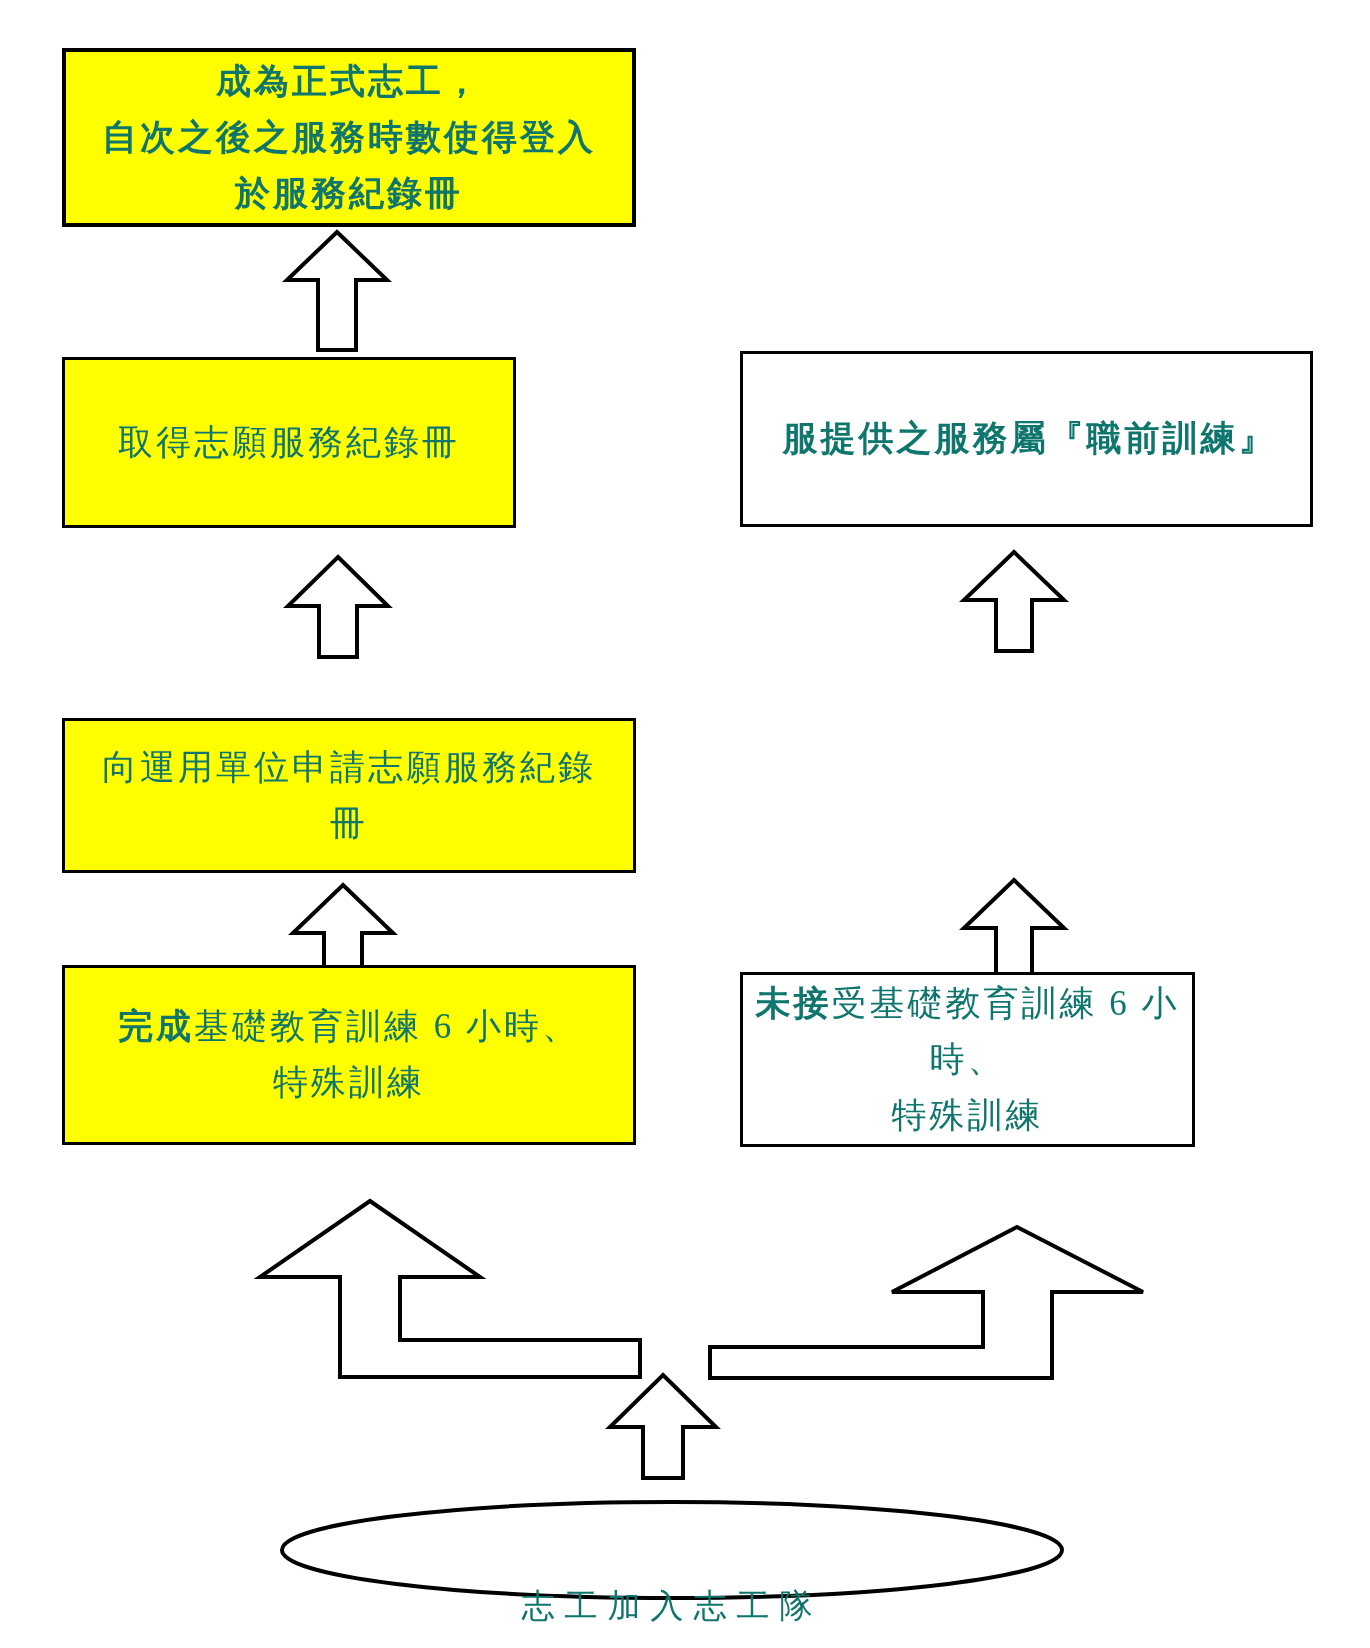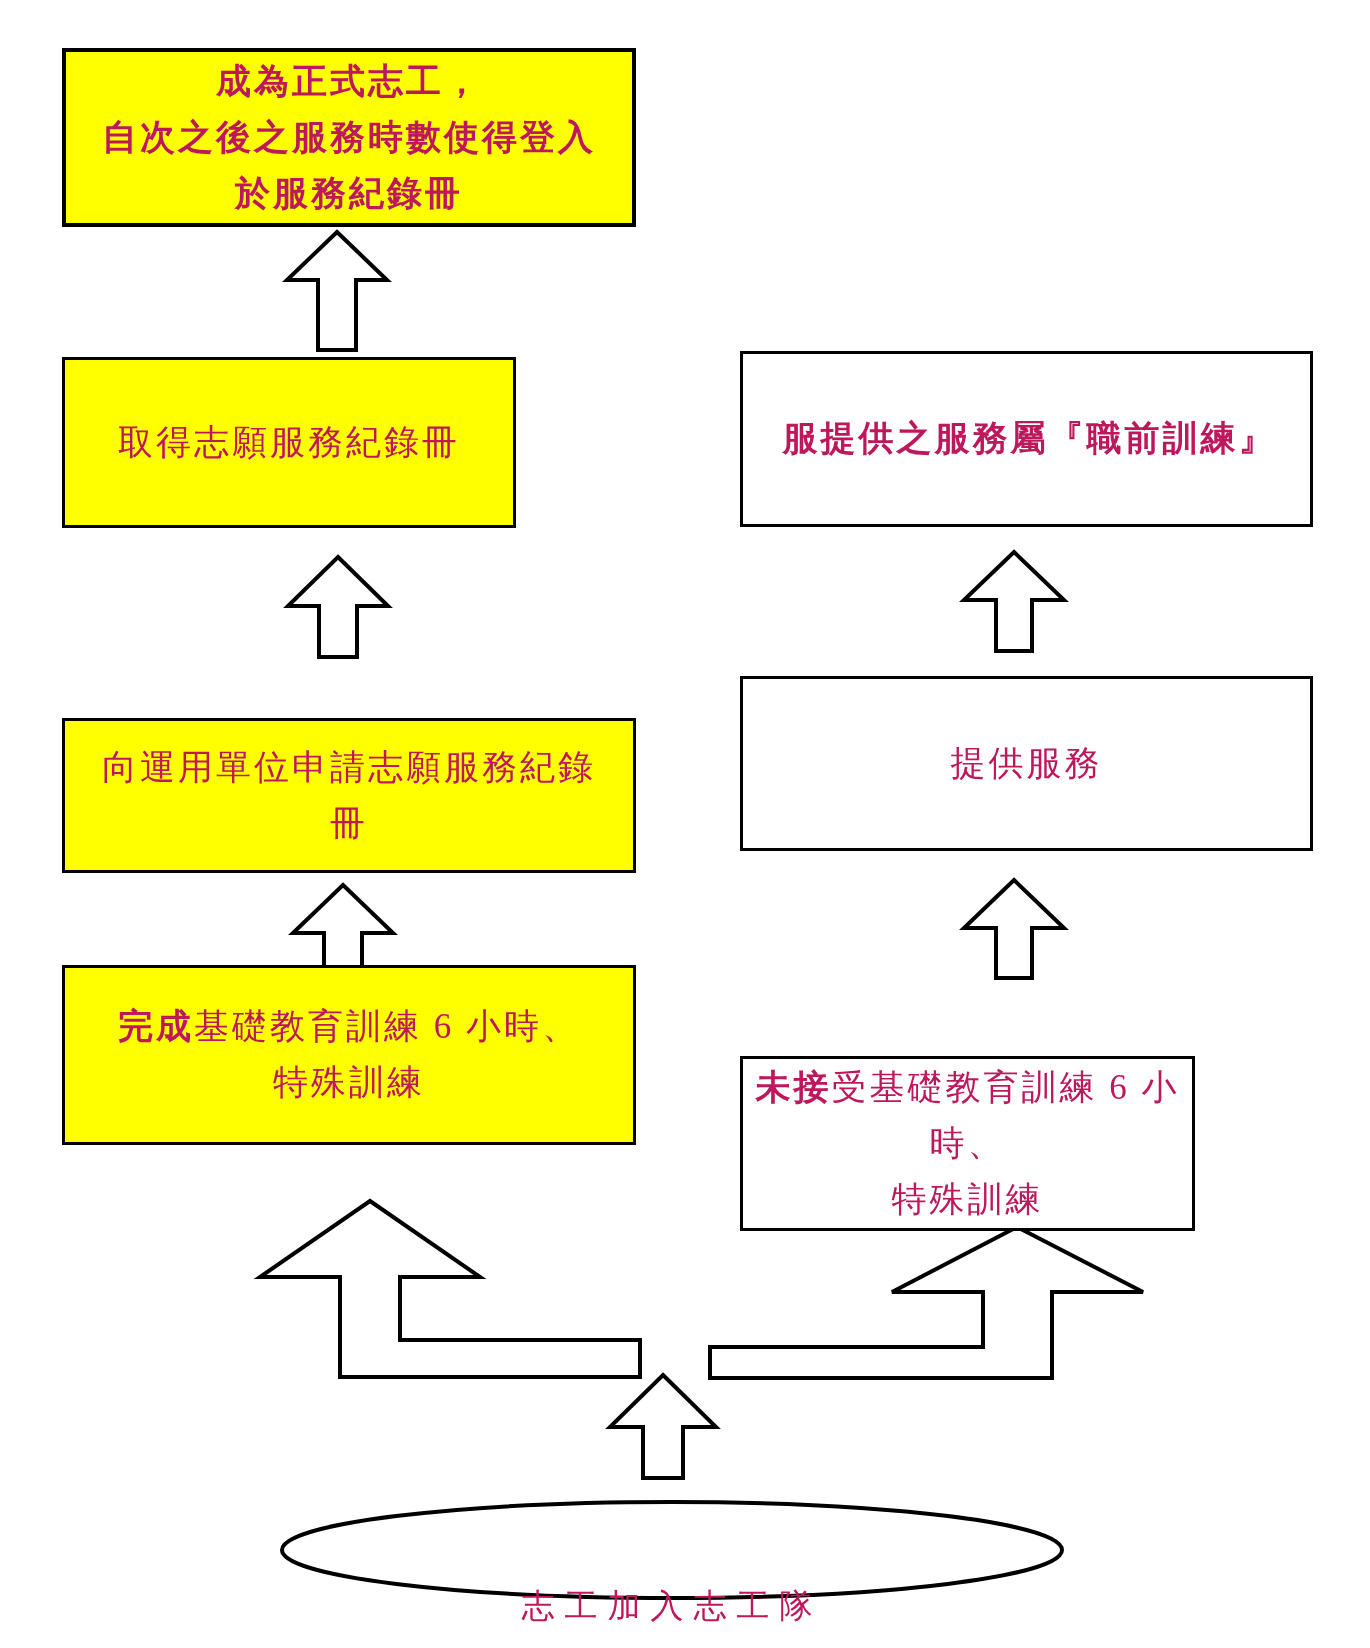--- a/index.html
+++ b/index.html
@@ -1,21 +1,21 @@
 <!DOCTYPE html>
 <html><head>
 <meta charset="utf-8">
 <style>
   html,body{margin:0;padding:0;background:#ffffff;}
   #canvas{
     position:relative;
     width:1370px;height:1648px;
     background:#ffffff;
     font-family:"Liberation Serif","DejaVu Serif",serif;
-    color:#be185d;
+    color:#0f766e;
     overflow:hidden;
   }
   .node{
     position:absolute;
     box-sizing:border-box;
     border:3px solid #000000;
     display:flex;
     align-items:center;
     justify-content:center;
     text-align:center;
@@ -79,24 +79,21 @@
 
   <div class="node highlight" style="left:62px;top:965px;width:574px;height:180px;">
     <div class="box-text"><span class="bold">完成</span><span>基礎教育訓練 6 小時、
 特殊訓練</span></div>
   </div>
 
   <div class="node plain" style="left:740px;top:351px;width:573px;height:176px;padding-left:6px;">
     <div class="box-text bold">服提供之服務屬『職前訓練』</div>
   </div>
 
-  <div class="node plain" style="left:740px;top:676px;width:573px;height:175px;">
-    <div class="box-text">提供服務</div>
-  </div>
 
-  <div class="node plain" style="left:740px;top:1056px;width:455px;height:175px;">
+  <div class="node plain" style="left:740px;top:972px;width:455px;height:175px;">
     <div class="box-text"><span class="bold">未接</span><span>受基礎教育訓練 6 小時、
 特殊訓練</span></div>
   </div>
 
   <div id="start-label">志工加入志工隊</div>
 
 </div>
 
 </body></html>

